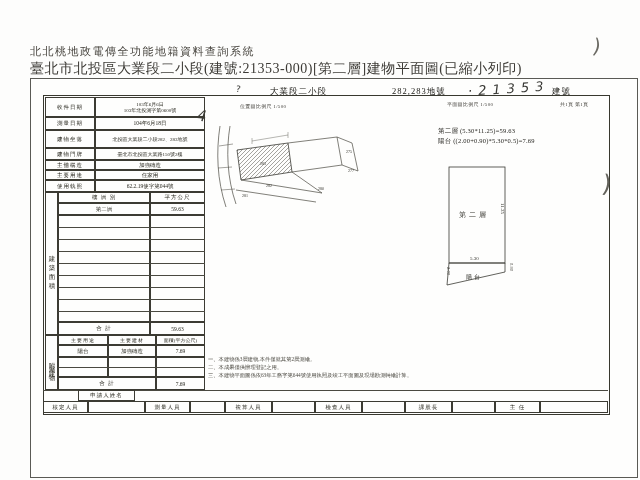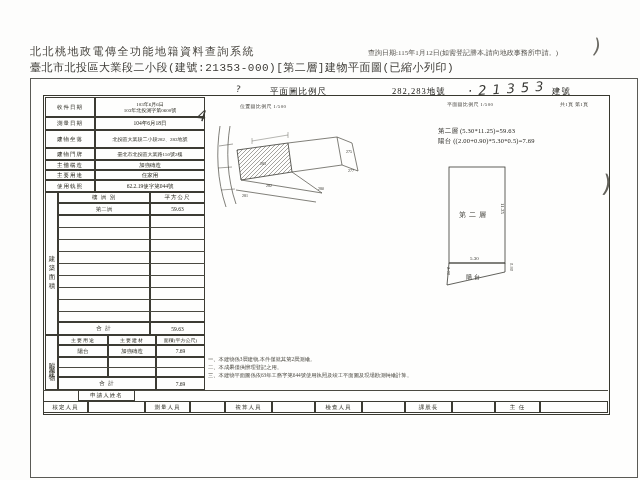--- a/index.html
+++ b/index.html
@@ -1,21 +1,21 @@
 <!DOCTYPE html>
 <html><head>
 <meta charset="utf-8">
 <style>
   html,body{margin:0;padding:0;background:#ffffff;}
   #screen{position:relative;width:640px;height:480px;background:#fdfdfc;overflow:hidden;
           font-family:"Liberation Serif","DejaVu Serif",serif;color:#222;}
   .abs{position:absolute;}
   .t{position:absolute;white-space:nowrap;color:#2b2b28;}
   .chrome1{font-size:11px;letter-spacing:1.5px;color:#47443e;font-family:"DejaVu Serif",serif;}
-  .chrome2{font-size:11px;letter-spacing:.5px;color:#3d3b36;font-family:Liberation Mono, monospace;}
+  .chrome2{font-size:14px;letter-spacing:.5px;color:#3d3b36;}
   .chrome-date{font-size:7px;color:#55524c;}
   .page-border{position:absolute;left:30px;top:78px;width:606px;height:398px;border:1px solid #5a5a55;background:#fefefd;}
   .frame{position:absolute;left:43px;top:95px;width:565px;height:318px;border:1px solid #38382f;}
   .doc-title{font-size:9px;letter-spacing:2px;color:#1f1e1a;}
   .doc-sub{font-size:8.5px;letter-spacing:1px;color:#21201c;}
   .smalltxt{font-size:5.5px;color:#44423c;letter-spacing:.3px;}
   .cell{position:absolute;border:0.5px solid #3c3b33;box-sizing:border-box;
         display:flex;align-items:center;justify-content:center;text-align:center;
         font-size:5.5px;color:#29281f;overflow:hidden;}
   .cell.lab{letter-spacing:1px;}
@@ -33,27 +33,26 @@
 </head>
 <body>
 
 <div id="screen">
 
   <div class="wm" style="left:256px;top:184px;font-size:40px;">TORO</div>
   <div class="wm" style="left:244px;top:228px;font-size:38px;letter-spacing:2px;">ESTATE</div>
   <div class="wm" style="left:258px;top:268px;font-size:36px;letter-spacing:4px;">不動產</div>
 
   <div class="t chrome1" style="left:30px;top:44px;">北北桃地政電傳全功能地籍資料查詢系統</div>
-  <div class="t chrome-date" style="left:368px;top:48px;">查詢日期:115年1月12日(如需登記謄本,請向地政事務所申請。)</div>
   <div class="t chrome2" style="left:30px;top:60px;">臺北市北投區大業段二小段(建號:21353-000)[第二層]建物平面圖(已縮小列印)</div>
 
   <div class="page-border"></div>
 
   <div class="t hand" style="left:236px;top:84px;font-size:9px;transform:rotate(8deg);">?</div>
-  <div class="t doc-sub" style="left:270px;top:86px;">平面圖比例尺</div>
+  <div class="t doc-sub" style="left:270px;top:86px;">大業段二小段</div>
   <div class="t doc-sub" style="left:392px;top:86px;">282,283地號</div>
   <div class="t hand" style="left:468px;top:81px;font-size:13px;letter-spacing:6px;font-style:italic;transform:rotate(-4deg);">‧21353</div>
   <div class="t doc-sub" style="left:552px;top:86px;">建號</div>
 
   <div class="frame"></div>
 
   <div class="t smalltxt" style="left:240px;top:103px;font-size:5px;">位置圖比例尺 1/500</div>
   <div class="t smalltxt" style="left:447px;top:101px;font-size:5px;">平面圖比例尺 1/500</div>
   <div class="t smalltxt" style="left:560px;top:101px;font-size:5px;">共1頁 第1頁</div>
   <div class="t hand" style="left:197px;top:107px;font-size:15px;font-style:italic;transform:rotate(6deg);">4</div>

